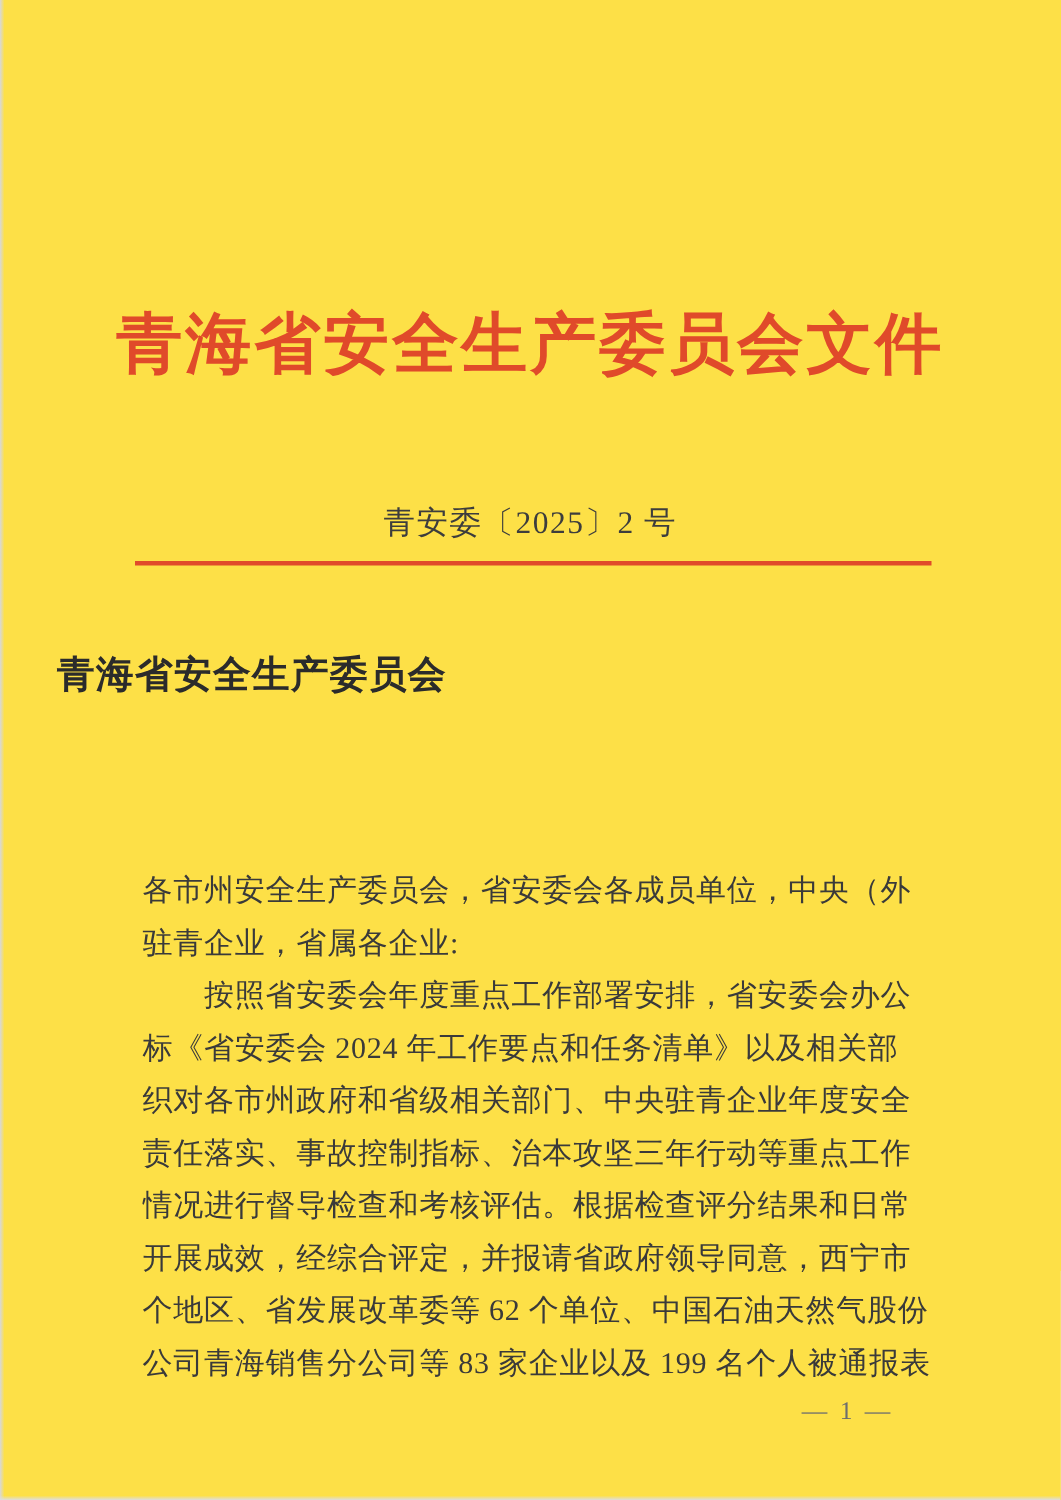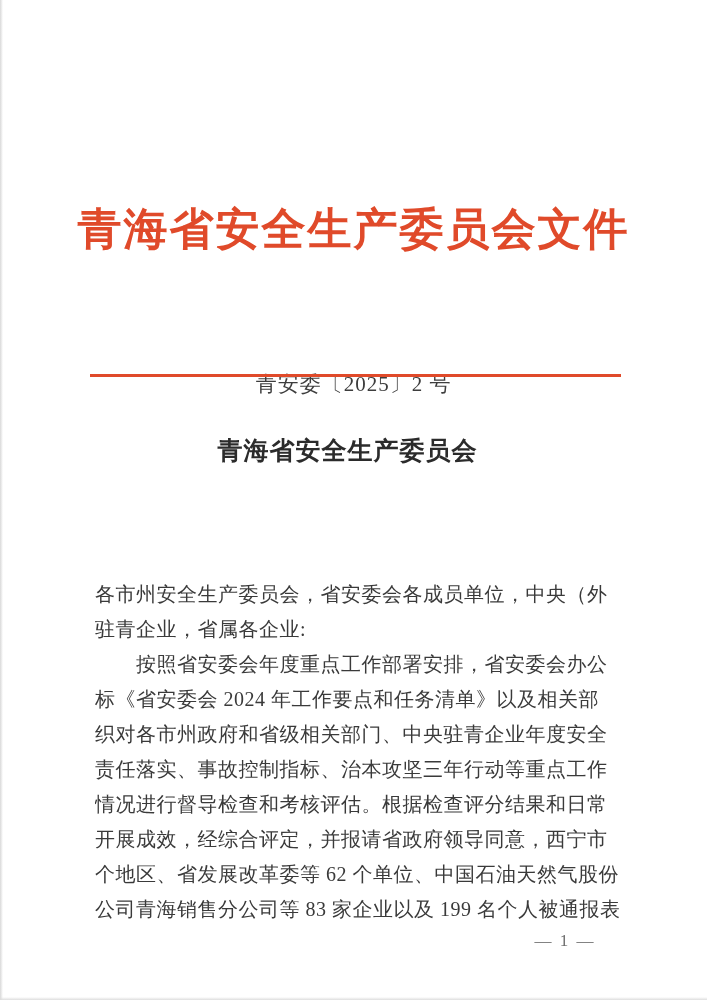--- a/index.html
+++ b/index.html
@@ -5,21 +5,21 @@
   html, body { margin: 0; padding: 0; }
   body {
     background: #e9e9e9;
     font-family: "Liberation Serif", "DejaVu Serif", serif;
   }
   .page {
     position: relative;
     width: 707px;
     height: 1000px;
     margin: 0 auto;
-    background: #ffffff;
+    background: #fde047;
     overflow: hidden;
   }
   
   .page::before {
     content: "";
     position: absolute;
     left: 0; top: 0; bottom: 0;
     width: 3px;
     background: linear-gradient(to right, #d8d8d8, rgba(255,255,255,0));
     pointer-events: none;
@@ -44,35 +44,33 @@
     white-space: nowrap;
   }
   .doc-number {
     position: absolute;
     left: 0; right: 0;
     top: 334px;
     text-align: center;
     font-size: 21px;
     color: #3d3d3d;
     letter-spacing: 1px;
-    margin-top: 36px;
   }
   .red-line {
     position: absolute;
     left: 90px;
     width: 531px;
     top: 374px;
     height: 3px;
     background: var(--accent-red, #d94e2c);
   }
   .doc-title {
     position: absolute;
     left: 38px; right: 50px;
     top: 432px;
-    text-align: center;
     font-weight: bold;
     color: #2b2b2b;
     font-size: 25px;
     line-height: 37px;
     letter-spacing: 1px;
   }
   .body-text {
     position: absolute;
     left: 95px;
     width: 530px;

